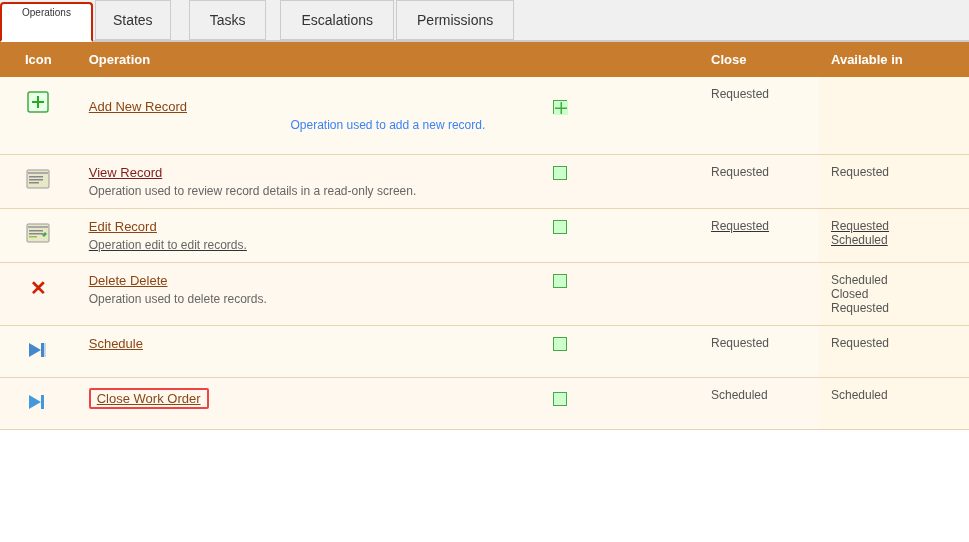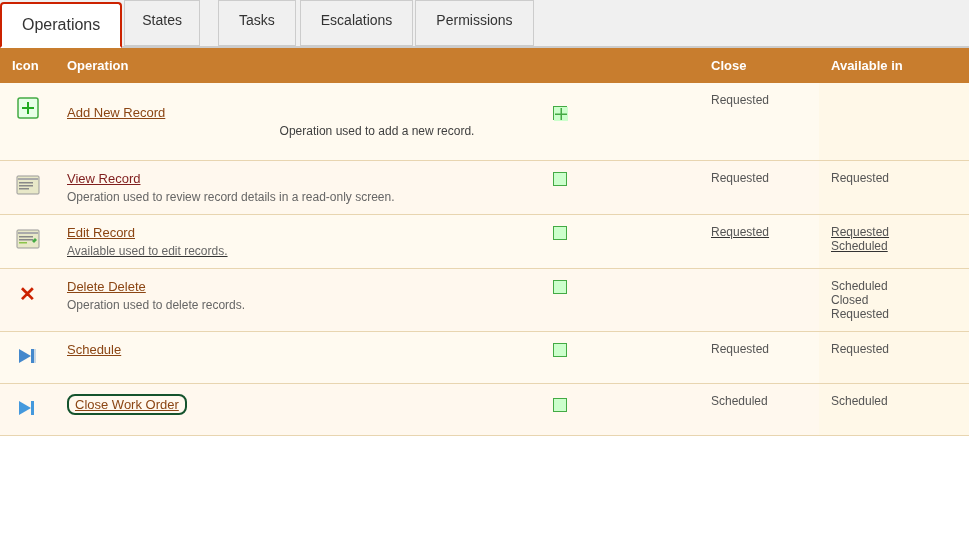--- a/index.html
+++ b/index.html
@@ -14,42 +14,42 @@
     }
     tbody tr { border-bottom: 1px solid #e8d5b0; }
     tbody tr:nth-child(odd) { background: #fffaf0; }
     tbody tr:nth-child(even) { background: #fff8ee; }
     .cell-icon { width: 55px; padding: 10px 12px; vertical-align: top; text-align: center; }
   </style>
 </head>
 <body>
 
 <div style="display:flex; border-bottom:2px solid #ccc; background:#f0f0f0;">
-  <div style="padding:12px 20px; border:2px solid #cc2200; border-bottom:2px solid #fff; background:#fff; font-size:16px; cursor:pointer; border-radius:4px 4px 0 0; position:relative; top:2px; margin-right:2px;">
+  <div style="padding:3px 20px; border:2px solid #cc2200; border-bottom:2px solid #fff; background:#fff; font-size:10px; cursor:pointer; border-radius:4px 4px 0 0; position:relative; top:2px; margin-right:2px;">
     <span>Operations</span>
   </div>
   <div style="padding:11px 17px; border:1px solid #ccc; border-bottom:1px solid #ccc; background:#f0f0f0; font-size:14px; cursor:pointer; margin-right:18px;">
     <span>States</span>
   </div>
-  <div style="padding:11px 20px; border:1px solid #ccc; border-bottom:1px solid #ccc; background:#f0f0f0; font-size:14px; cursor:pointer; margin-right:4px;">
+  <div style="padding:11px 20px; border:1px solid #ccc; border-bottom:1px solid #ccc; background:#f0f0f0; font-size:14px; cursor:pointer; margin-right:14px;">
     <span>Tasks</span>
   </div>
   <div style="padding:11px 20px; border:1px solid #ccc; border-bottom:1px solid #ccc; background:#f0f0f0; font-size:14px; cursor:pointer; margin-right:2px;">
     <span>Escalations</span>
   </div>
   <div style="padding:11px 20px; border:1px solid #ccc; border-bottom:1px solid #ccc; background:#f0f0f0; font-size:14px; cursor:pointer; margin-right:2px;">
     <span>Permissions</span>
   </div>
 </div>
 
 <div style="padding:0;">
   <table>
     <thead>
       <tr>
-        <th style="width:55px; padding:10px 12px;">
+        <th style="width:55px; padding:10px 25px;">
           <span>Icon</span>
         </th>
         <th style="padding:10px 12px;">
           <span>Operation</span>
         </th>
         <th style="width:120px; padding:10px 12px;">
           <span>Close</span>
         </th>
         <th style="width:150px; padding:10px 12px;">
           <span>Available in</span>
@@ -72,21 +72,21 @@
           <div style="display:flex; align-items:center; justify-content:space-between;">
             <a style="color:#8b4513; text-decoration:underline; cursor:pointer; font-size:13px;">Add New Record</a>
             <span style="display:inline-block; width:14px; height:14px; border:1.5px solid #44aa44; background:#ccffcc; margin-right:120px;">
               <svg width="14" height="14" viewBox="0 0 14 14">
                 <rect width="14" height="14" fill="#ccffcc"></rect>
                 <rect x="1" y="6.5" width="12" height="1.5" fill="#44aa44"></rect>
                 <rect x="6.5" y="1" width="1.5" height="12" fill="#44aa44"></rect>
               </svg>
             </span>
           </div>
-          <div style="color:#404040; font-size:12px; margin-top:4px;">Operation used to add a new record.</div>
+          <div style="color:#3b82f6; font-size:12px; margin-top:4px;">Operation used to add a new record.</div>
         </td>
         <td style="padding:10px 12px; vertical-align:top; font-size:12px; color:#555;">
           <span>Requested</span>
         </td>
         <td style="padding:10px 12px; vertical-align:top; font-size:12px; color:#555; background:#fff8e8;">
         </td>
       </tr>
 
       <tr style="background:#fff8ee; border-bottom:1px solid #e8d5b0;">
         <td class="cell-icon" style="padding:14px 12px; text-align:center; vertical-align:top;">
@@ -128,21 +128,21 @@
               <polygon points="16,12 19,9 21,11 18,14" fill="#44aa44"></polygon>
             </svg>
           </span>
         </td>
         <td style="padding:10px 12px; vertical-align:top;">
           <div style="display:flex; align-items:center; justify-content:space-between;">
             <a style="color:#8b4513; text-decoration:underline; cursor:pointer; font-size:13px;">Edit Record</a>
             <span style="display:inline-block; width:14px; height:14px; border:1.5px solid #44aa44; background:#ccffcc; margin-right:120px;">
             </span>
           </div>
-          <div style="color:#666; font-size:12px; margin-top:4px;">Available used to edit records.</div>
+          <div style="color:#666; font-size:12px; margin-top:4px;">Operation edit to edit records.</div>
         </td>
         <td style="padding:10px 12px; vertical-align:top; font-size:12px; color:#555;">
           <span>Requested</span>
         </td>
         <td style="padding:10px 12px; vertical-align:top; font-size:12px; color:#555; background:#fff8e8;">
           <span style="display:block;">Requested</span>
           <span style="display:block;">Scheduled</span>
         </td>
       </tr>
 
@@ -196,21 +196,21 @@
         <td class="cell-icon" style="padding:14px 12px; text-align:center; vertical-align:top;">
           <span>
             <svg width="22" height="20" viewBox="0 0 22 20">
               <polygon points="2,3 14,10 2,17" fill="#4499dd"></polygon>
               <rect x="14" y="3" width="3" height="14" fill="#4499dd"></rect>
             </svg>
           </span>
         </td>
         <td style="padding:10px 12px; vertical-align:top;">
           <div style="display:flex; align-items:center; justify-content:space-between;">
-            <span style="border:2px solid #14532d; border-radius:8px; display:inline-block; padding:1px 6px;">
+            <span style="border:2px solid #ef4444; border-radius:2px; display:inline-block; padding:1px 6px;">
               <a style="color:#8b4513; text-decoration:underline; cursor:pointer; font-size:13px;">Close Work Order</a>
             </span>
             <span style="display:inline-block; width:14px; height:14px; border:1.5px solid #44aa44; background:#ccffcc; margin-right:120px;">
             </span>
           </div>
         </td>
         <td style="padding:10px 12px; vertical-align:top; font-size:12px; color:#555;">
           <span>Scheduled</span>
         </td>
         <td style="padding:10px 12px; vertical-align:top; font-size:12px; color:#555; background:#fff8e8;">

